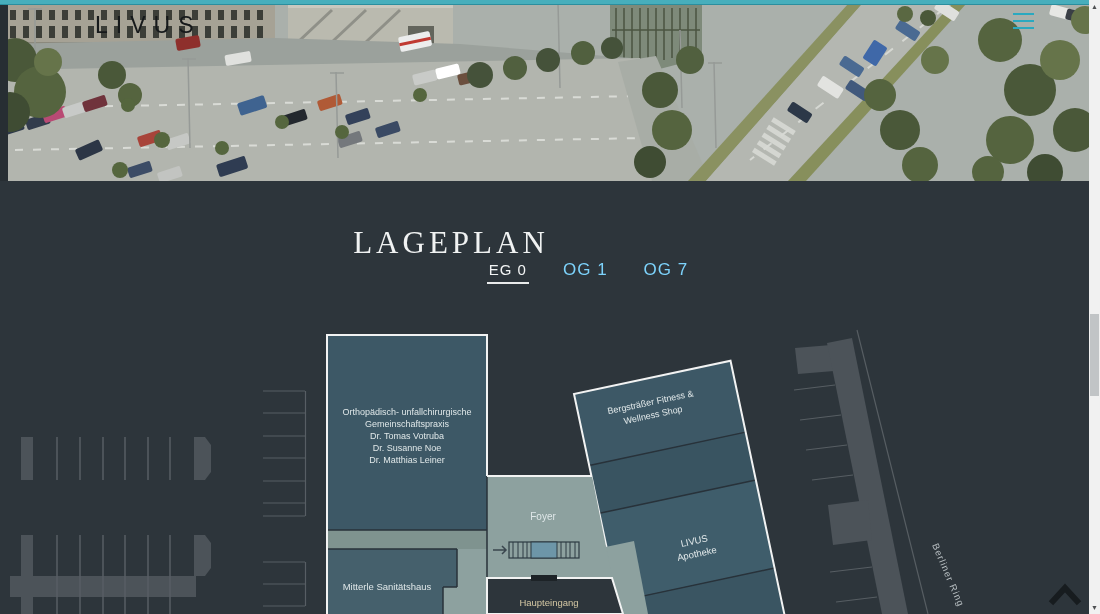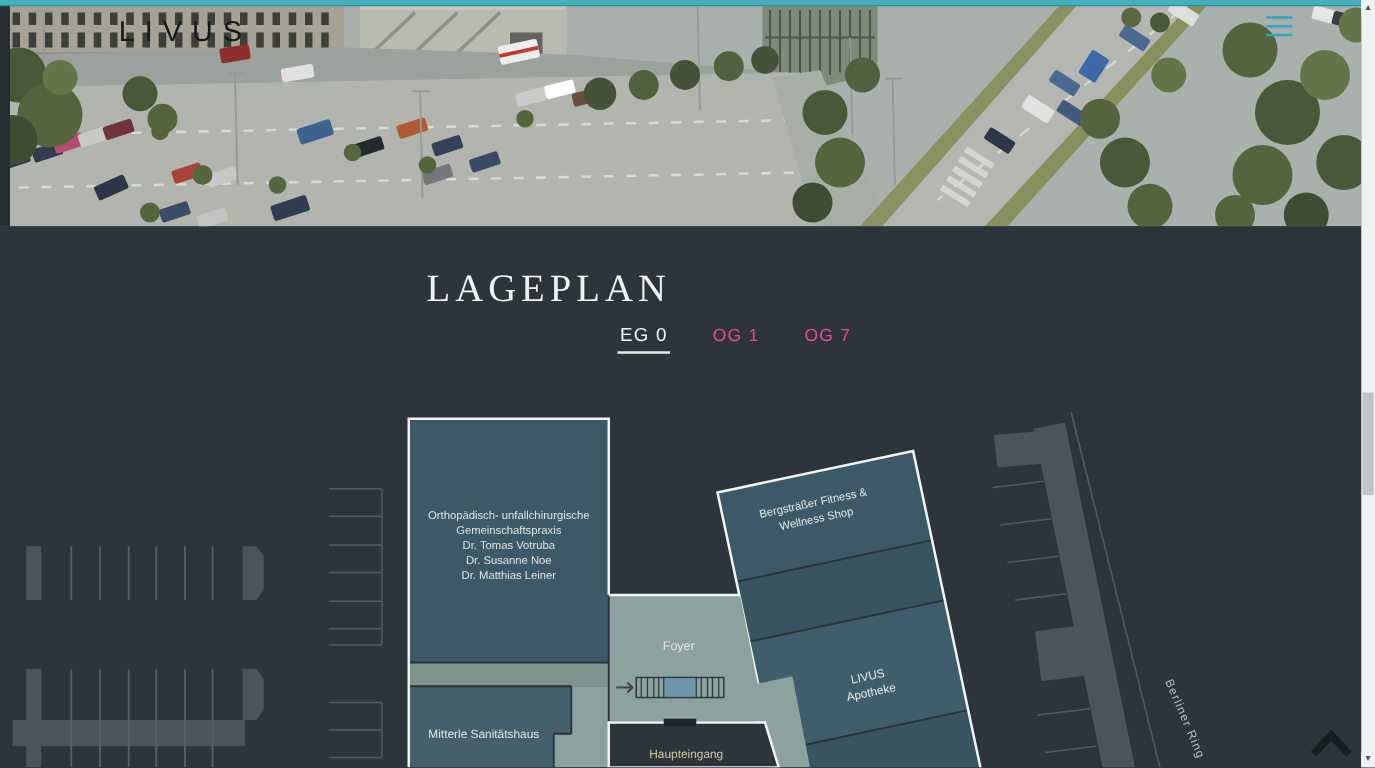--- a/index.html
+++ b/index.html
@@ -16,28 +16,28 @@
   }
   .hamburger{
     position:absolute;left:1013px;top:13px;z-index:5;width:22px;height:20px;
     background:none;border:none;padding:0;cursor:pointer;
   }
   .hamburger span{display:block;width:21px;height:2px;margin:0 0 5px 0;background:#2aa9c0;}
   
   .plan-title{
     position:absolute;top:213px;left:0;width:878px;text-align:center;
     font-family:"Liberation Serif",serif;font-weight:400;font-size:31px;
-    letter-spacing:4px;color:#f0f2f2;margin:0;
+    letter-spacing:4px;color:#f0f2f2;margin:12px;
   }
   .tabs{
     position:absolute;top:260px;left:0;width:1089px;
     display:flex;justify-content:center;align-items:baseline;gap:32px;padding-left:44px;
   }
   .tab{background:none;border:none;padding:0 2px 4px 2px;cursor:pointer;
-    font-family:"Liberation Sans",sans-serif;font-size:14px;color:#ec4899;letter-spacing:1px;}
+    font-family:"Liberation Sans",sans-serif;font-size:17px;color:#7dd3fc;letter-spacing:1px;}
   .tab.active{font-size:15px;color:#f2f4f4;border-bottom:2px solid #e9ebeb;}
   
   .plansvg{position:absolute;left:0;top:180px;}
   .plansvg text{font-family:"Liberation Sans",sans-serif;}
   
   .scrollbar{position:absolute;right:0;top:0;width:11px;height:614px;background:#f1f1f1;}
   .sb-btn{position:absolute;left:0;width:11px;height:13px;color:#4e5052;font-size:7px;
     line-height:13px;text-align:center;background:#f1f1f1;border:none;padding:0;cursor:pointer;}
   .sb-up{top:0;} .sb-down{bottom:0;}
   .sb-thumb{position:absolute;left:1px;top:314px;width:9px;height:82px;background:#c1c4c6;}

